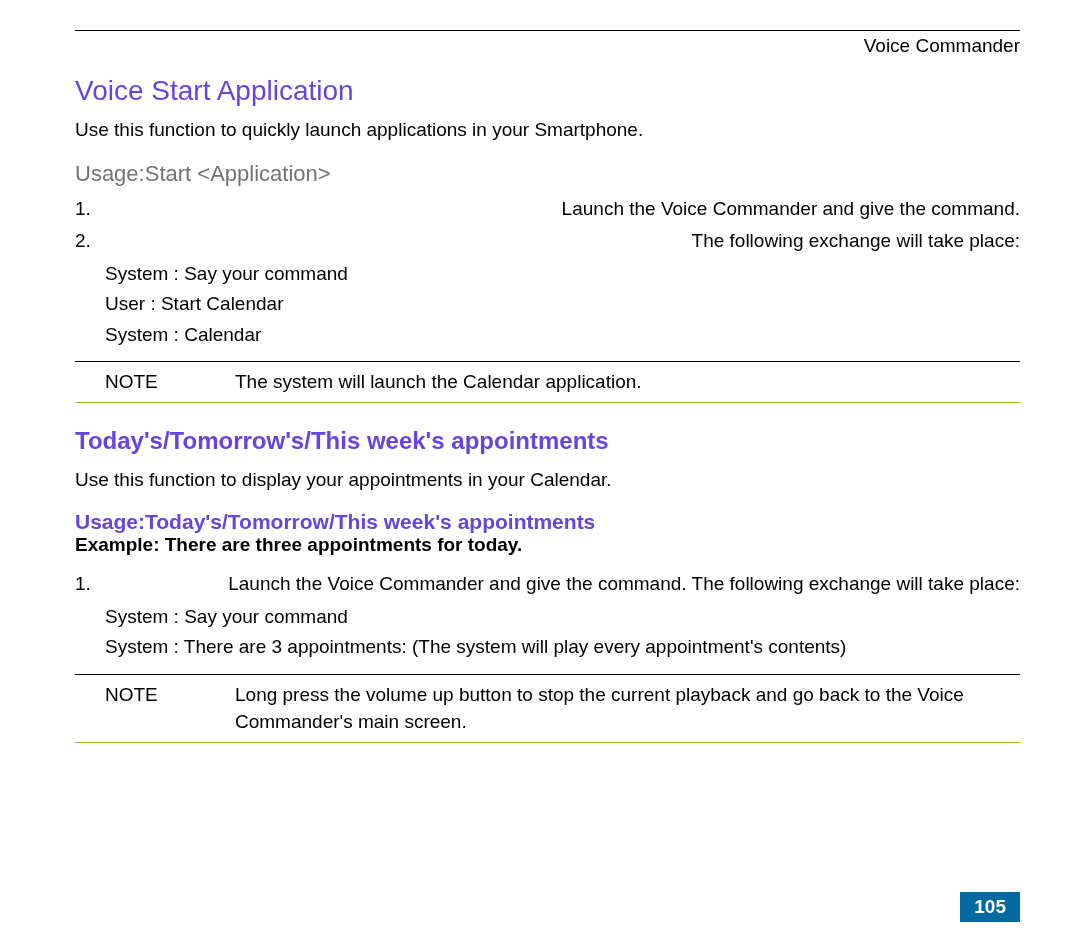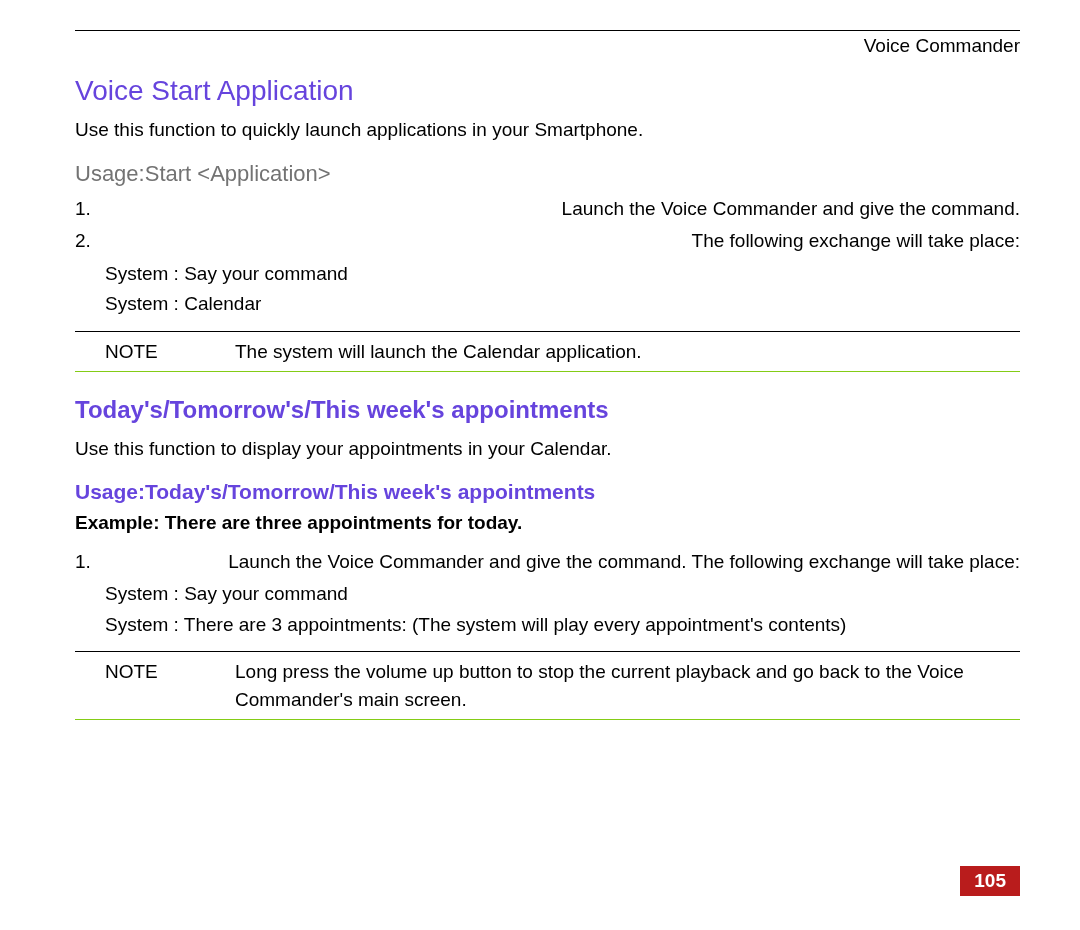--- a/index.html
+++ b/index.html
@@ -46,21 +46,21 @@
     h3.usage-heading {
       color: #737373;
       font-weight: normal;
       font-size: 22px;
       margin-bottom: 8px;
     }
     h3.usage-heading-bold {
       color: #6644dd;
       font-weight: bold;
       font-size: 21px;
-      margin-bottom: 8px;
+      margin-bottom: 0;
     }
     ol {
       list-style: none;
       counter-reset: item;
       margin-left: 0;
     }
     ol li {
       counter-increment: item;
       font-size: 19px;
       line-height: 1.5;
@@ -100,23 +100,23 @@
       padding: 6px 0;
       flex: 1;
     }
     .example-bold {
       font-weight: bold;
       font-size: 19px;
       margin-bottom: 14px;
     }
     .page-number {
       position: absolute;
-      bottom: 34px;
+      bottom: 8px;
       right: 60px;
-      background: #b91c1c;
+      background: #0369a1;
       color: #fff;
       padding: 4px 14px;
       font-size: 19px;
       font-weight: bold;
     }
   </style>
 </head>
 <body>
 
 <div class="header-line"></div>
@@ -126,20 +126,21 @@
 <p class="body-text">Use this function to quickly launch applications in your Smartphone.</p>
 
 <h3 class="usage-heading">Usage:Start &lt;Application&gt;</h3>
 
 <ol>
   <li>Launch the Voice Commander and give the command.</li>
   <li>The following exchange will take place:</li>
 </ol>
 <div class="sub-lines">
   <div>System :  Say your command</div>
+  <div>User :  Start Calendar</div>
   <div>System :  Calendar</div>
 </div>
 
 <div class="note-block">
   <div class="note-label">NOTE</div>
   <div class="note-content">The system will launch the Calendar application.</div>
 </div>
 
 <h2 class="section-title-bold">Today's/Tomorrow's/This week's appointments</h2>
 <p class="body-text">Use this function to display your appointments in your Calendar.</p>

